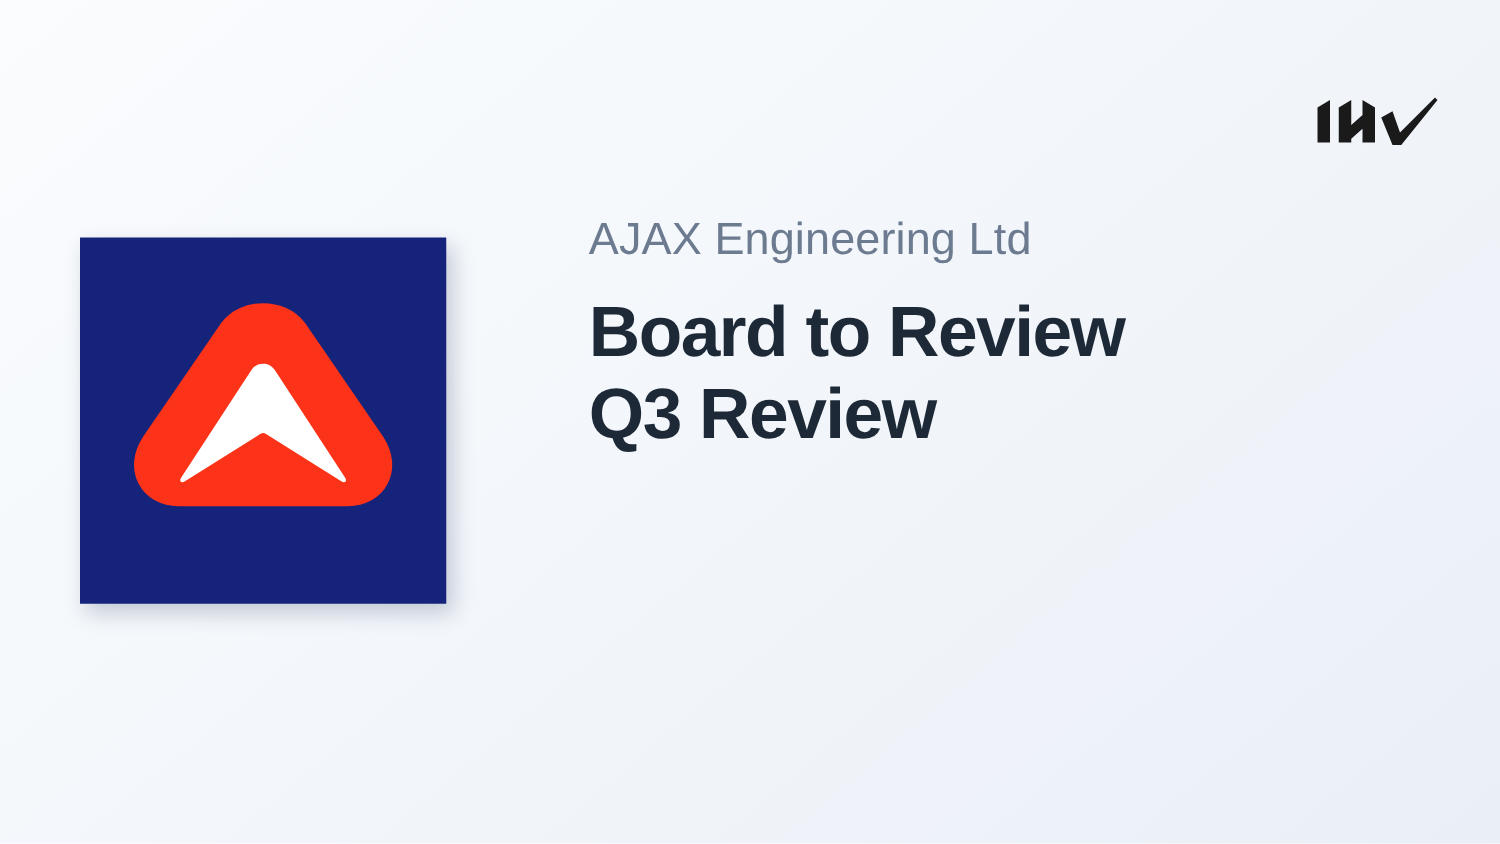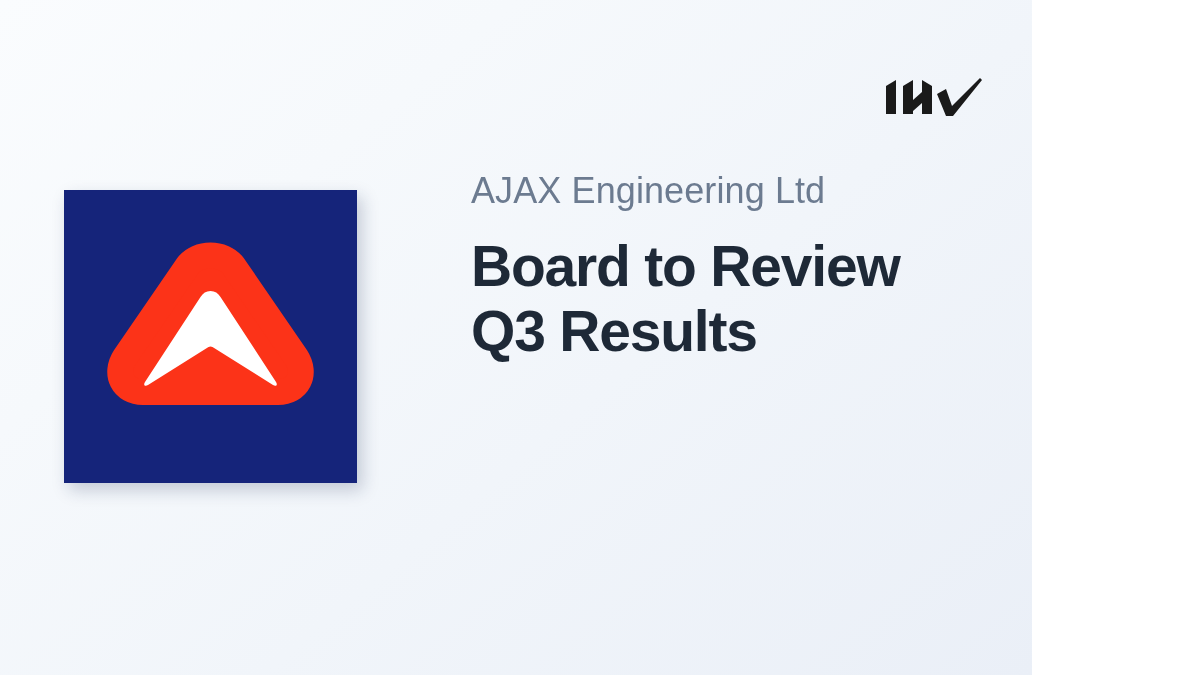--- a/index.html
+++ b/index.html
@@ -5,21 +5,21 @@
   * { margin:0; padding:0; box-sizing:border-box; }
 
   html, body {
     width:1200px; height:675px;
     font-family:"Liberation Sans", sans-serif;
     overflow:hidden;
   }
 
   .canvas {
     position:relative;
-    width:1032px; height:675px;
+    width:1200px; height:675px;
     background:
       linear-gradient(140deg,
         #fafcfe 0%,
         #f6f9fc 28%,
         #f1f5fa 58%,
         #eaeff7 100%);
   }
 
   
   .brand-mark {
@@ -105,17 +105,17 @@
                C81 197 79 195 81 192
                L136.5 107
                C139 103 142 101 146.5 101 Z" fill="#FFFFFF"></path>
     </svg>
   </div>
 
   <div class="text-block">
     <div class="subtitle">AJAX Engineering Ltd</div>
     <h1 class="headline">
       <span class="headline-line">Board to Review</span>
-      <span class="headline-line">Q3 Results</span>
+      <span class="headline-line">Q3 Review</span>
     </h1>
   </div>
 
 </div>
 
 </body></html>

